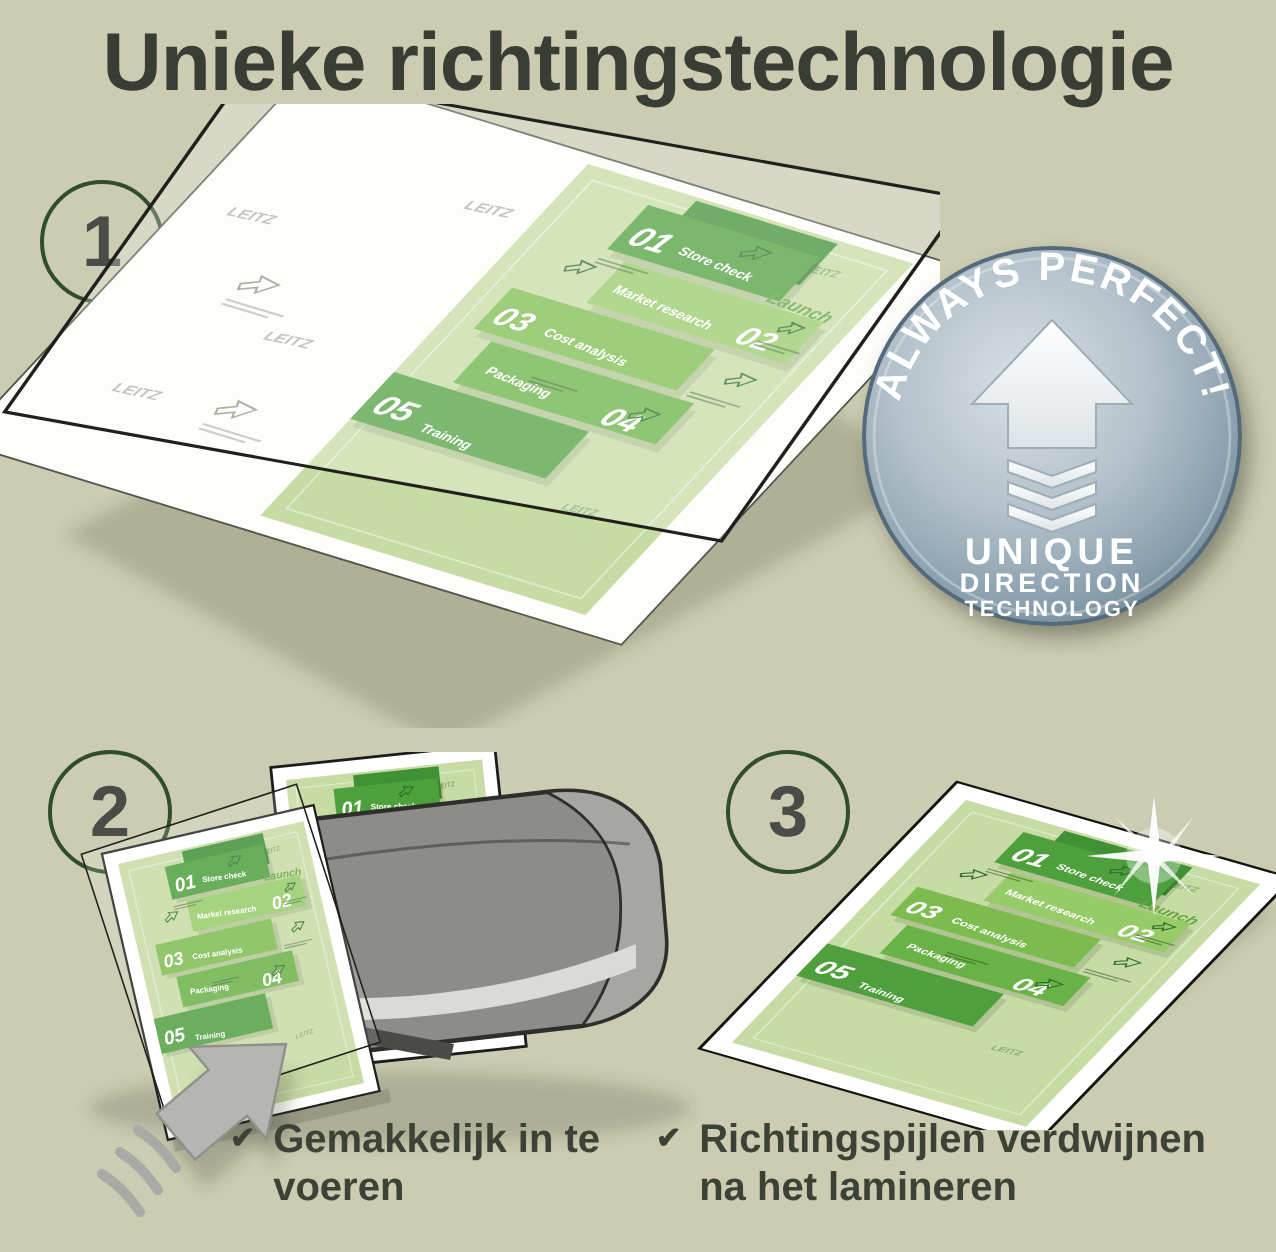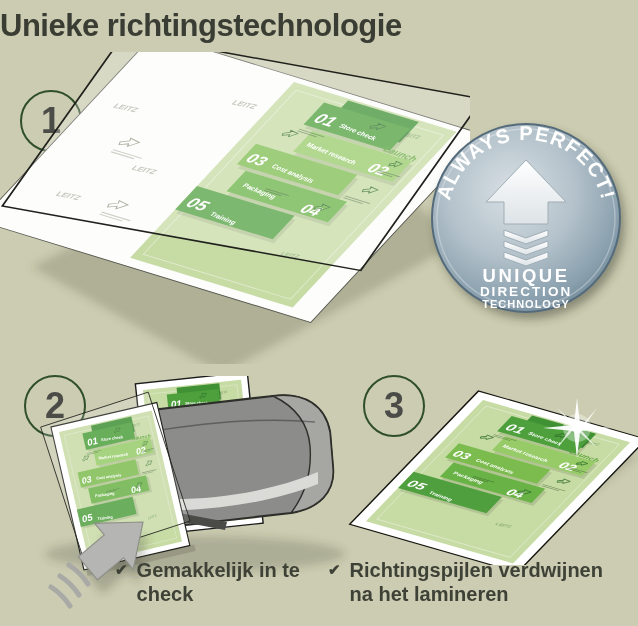--- a/index.html
+++ b/index.html
@@ -1,21 +1,21 @@
 <!DOCTYPE html>
 <html><head>
 <meta charset="utf-8">
 <style>
   * { margin:0; padding:0; box-sizing:border-box; }
   html,body { width:638px; height:626px; }
   body { font-family:"Liberation Sans", sans-serif; background:#cbccb1; overflow:hidden; }
   .stage { position:relative; width:638px; height:626px; background:#cbccb1; overflow:hidden; }
   .page-title {
     position:absolute; left:0; top:8px; width:100%;
-    text-align:left; font-size:31px; font-weight:700;
+    text-align:center; font-size:41px; font-weight:700;
     color:#3a3d33; letter-spacing:-0.5px;
   }
   .step-circle {
     position:absolute; width:62px; height:62px; border-radius:50%;
     border:2.5px solid #2f4e2c; display:flex; align-items:center; justify-content:center;
     font-size:36px; font-weight:700; color:#4b4b48;
   }
   .step-circle.s1 { left:20px; top:90px; }
   .step-circle.s2 { left:24px; top:375px; }
   .step-circle.s3 { left:363px; top:375px; }
@@ -242,20 +242,20 @@
         <polygon points="20,-20 5,-3 -2,2 3,5" opacity="0.8"></polygon>
         <polygon points="-20,20 -5,3 2,-2 -3,-5" opacity="0.8"></polygon>
       </g>
       <circle cx="0" cy="0" r="5" fill="#ffffff"></circle>
       <circle cx="0" cy="0" r="14" fill="#ffffff" opacity="0.35"></circle>
     </g>
   </svg>
 
   <div class="check-item c1">
     <span class="tick">✔</span>
-    <span>Gemakkelijk in te check</span>
+    <span>Gemakkelijk in te voeren</span>
   </div>
   <div class="check-item c2">
     <span class="tick">✔</span>
     <span>Richtingspijlen verdwijnen na het lamineren</span>
   </div>
 
 </div>
 
 </body></html>

